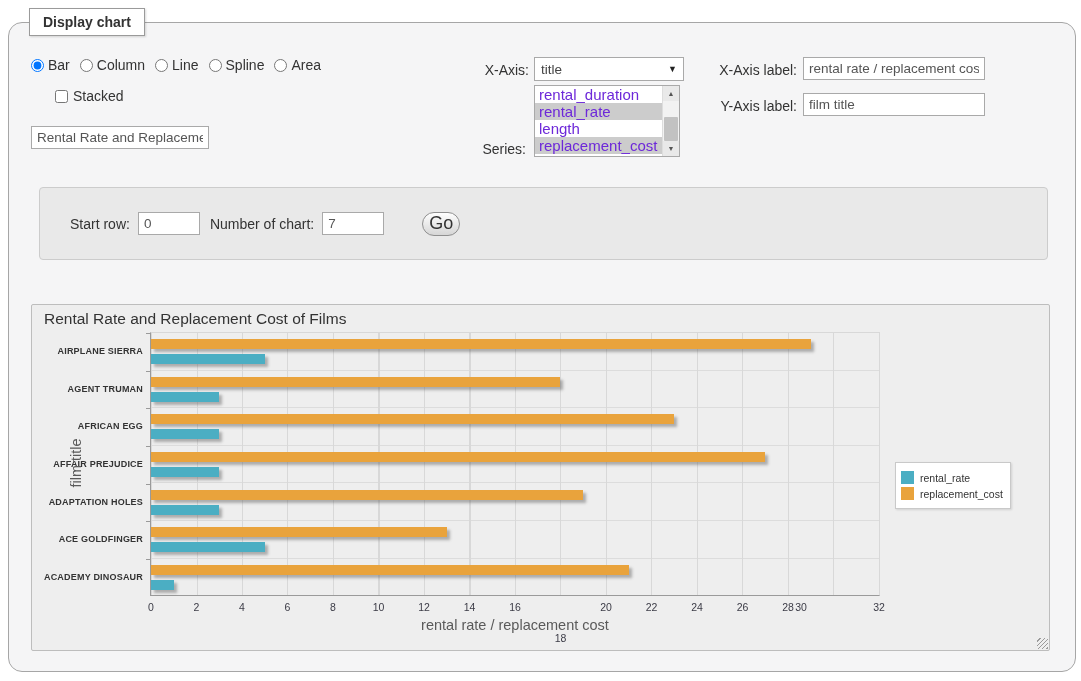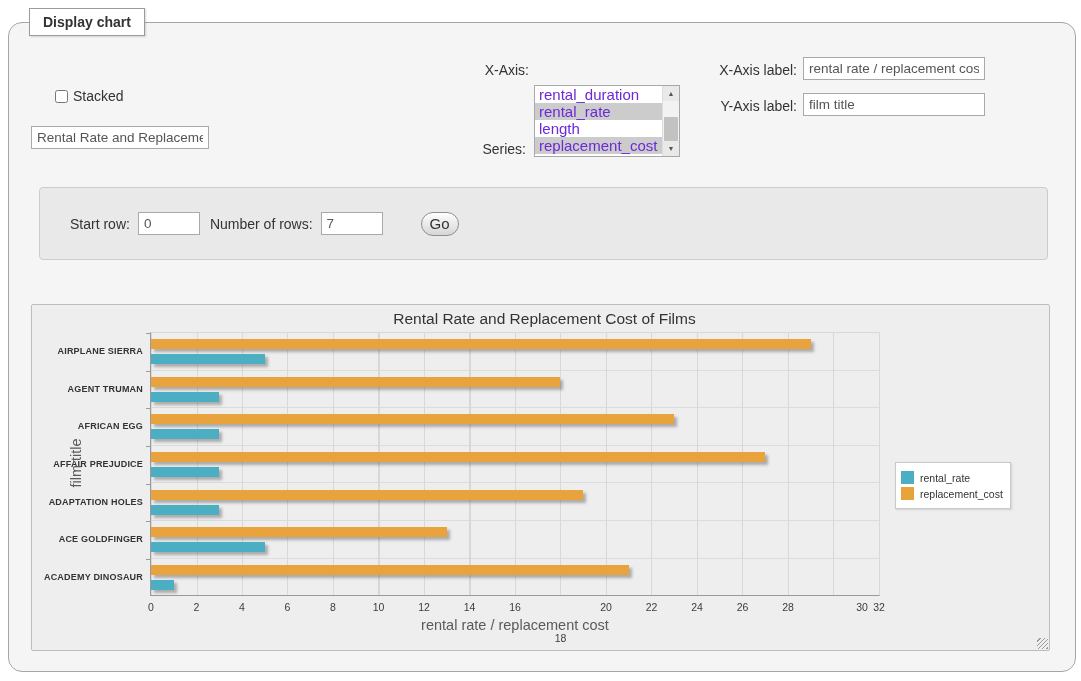--- a/index.html
+++ b/index.html
@@ -53,27 +53,27 @@
   .ylabel-input-pos { left:794px; top:70px; }
 
   
   .row-panel { position:absolute; left:30px; top:164px; width:1009px; height:73px;
     background:#e9e9e9; border:1px solid #cccccc; border-radius:4px;
     display:flex; align-items:center; padding-left:30px; }
   .row-panel label { color:#333; }
   .row-panel .num-input { width:62px; margin-left:8px; }
   .row-panel .spacer1 { width:10px; } .row-panel .spacer2 { width:18px; }
   .go-btn { margin-left:20px; width:38px; height:24px; border:1px solid #8f8f8f; border-radius:12px;
-    background:linear-gradient(#fefefe,#d6d6d6); color:#333; font-size:15px;
+    background:linear-gradient(#fefefe,#d6d6d6); color:#333; font-size:18px;
     font-family:"Liberation Sans", sans-serif; }
 
   
   .chart-panel { position:absolute; left:22px; top:281px; width:1019px; height:347px;
     background:#eeeeee; border:1px solid #bdbdbd; border-radius:2px; }
-  .chart-title { position:absolute; left:4px; top:5px; width:100%; text-align:center;
+  .chart-title { position:absolute; left:12px; top:5px; width:100%; text-align:left;
     font-size:15.5px; color:#333; }
   .plot { position:absolute; left:118px; top:27px; width:730px; height:264px;
     border-left:1px solid #9a9a9a; border-bottom:1px solid #9a9a9a;
     border-top:1px solid #d8d8d8; border-right:1px solid #d8d8d8;
     background-image:
       repeating-linear-gradient(to right, #d8d8d8 0 1px, transparent 1px 45.5px),
       repeating-linear-gradient(to bottom, transparent 0 36.6px, #dcdcdc 36.6px 37.6px); }
   .bar { position:absolute; left:0; height:10px; box-shadow:3px 3px 3px rgba(90,90,90,0.45); }
   .cat-label { position:absolute; left:-116px; width:108px; text-align:right;
     font-size:9px; font-weight:bold; color:#333; letter-spacing:0.2px; }
@@ -92,29 +92,55 @@
   .legend-text { font-size:10.5px; color:#333; white-space:nowrap; }
   .resize-handle { position:absolute; right:1px; bottom:1px; width:11px; height:11px;
     background:repeating-linear-gradient(135deg, transparent 0 2px, #9a9a9a 2px 3px); }
 </style>
 </head>
 <body>
 
 <div class="fieldset">
   <div class="fieldset-legend">Display chart</div>
 
+  <div class="radio-row">
+      <label class="radio-opt">
+        <input type="radio" name="ctype" checked="" style="">
+        <span>Bar</span>
+      </label>
+      <label class="radio-opt">
+        <input type="radio" name="ctype" style="">
+        <span>Column</span>
+      </label>
+      <label class="radio-opt">
+        <input type="radio" name="ctype" style="">
+        <span>Line</span>
+      </label>
+      <label class="radio-opt">
+        <input type="radio" name="ctype" style="">
+        <span>Spline</span>
+      </label>
+      <label class="radio-opt">
+        <input type="radio" name="ctype" style="">
+        <span>Area</span>
+      </label>
+    </div>
 
   <div class="check-row">
     <input type="checkbox" id="stacked" style="">
     <label for="stacked">Stacked</label>
   </div>
 
   <input class="text-input chart-title-input" value="Rental Rate and Replacemer" style="">
 
   <div class="mid-label xaxis-label-pos">X-Axis:</div>
+  <div class="select-box">
+    <span>title</span>
+    <span class="arrow">▼</span>
+  </div>
 
   <div class="mid-label series-label-pos">Series:</div>
   <div class="series-list">
     <div class="series-items">
         <div class="series-item">rental_duration</div>
         <div class="series-item sel">rental_rate</div>
         <div class="series-item">length</div>
         <div class="series-item sel">replacement_cost</div>
       </div>
     <div class="sb">
@@ -127,21 +153,21 @@
   <div class="right-label xlabel-pos">X-Axis label:</div>
   <input class="text-input axis-input xlabel-input-pos" value="rental rate / replacement cost" style="">
 
   <div class="right-label ylabel-pos">Y-Axis label:</div>
   <input class="text-input axis-input ylabel-input-pos" value="film title" style="">
 
   <div class="row-panel">
     <label>Start row:</label>
     <input class="text-input num-input" value="0" style="">
     <span class="spacer1"></span>
-    <label>Number of rows:</label>
+    <label>Number of chart:</label>
     <input class="text-input num-input" value="7" style="">
     <span class="spacer2"></span>
     <button class="go-btn">Go</button>
   </div>
 
   <div class="chart-panel">
     <div class="chart-title">Rental Rate and Replacement Cost of Films</div>
     <div class="plot">
         <div class="cat-label" style="top: 13px;">AIRPLANE SIERRA</div>
         <div class="bar" style="top: 6px; width: 659.522px; background: rgb(233, 163, 60);"></div>
@@ -179,21 +205,21 @@
         <div class="xtick-label" style="left: 227.5px;">10</div>
         <div class="xtick-label" style="left: 273px;">12</div>
         <div class="xtick-label" style="left: 318.5px;">14</div>
         <div class="xtick-label" style="left: 364px;">16</div>
         <div class="xtick-label" style="left: 409.5px; margin-top: 31px;">18</div>
         <div class="xtick-label" style="left: 455px;">20</div>
         <div class="xtick-label" style="left: 500.5px;">22</div>
         <div class="xtick-label" style="left: 546px;">24</div>
         <div class="xtick-label" style="left: 591.5px;">26</div>
         <div class="xtick-label" style="left: 637px;">28</div>
-        <div class="xtick-label" style="left: 711px;">30</div>
+        <div class="xtick-label" style="left: 650px;">30</div>
         <div class="xtick-label" style="left: 728px;">32</div>
       </div>
     <div class="x-axis-title">rental rate / replacement cost</div>
     <div class="y-axis-title">film title</div>
     <div class="legend">
         <div class="legend-entry">
           <div class="legend-swatch" style="background: rgb(75, 174, 195);"></div>
           <span class="legend-text">rental_rate</span>
         </div>
         <div class="legend-entry">

